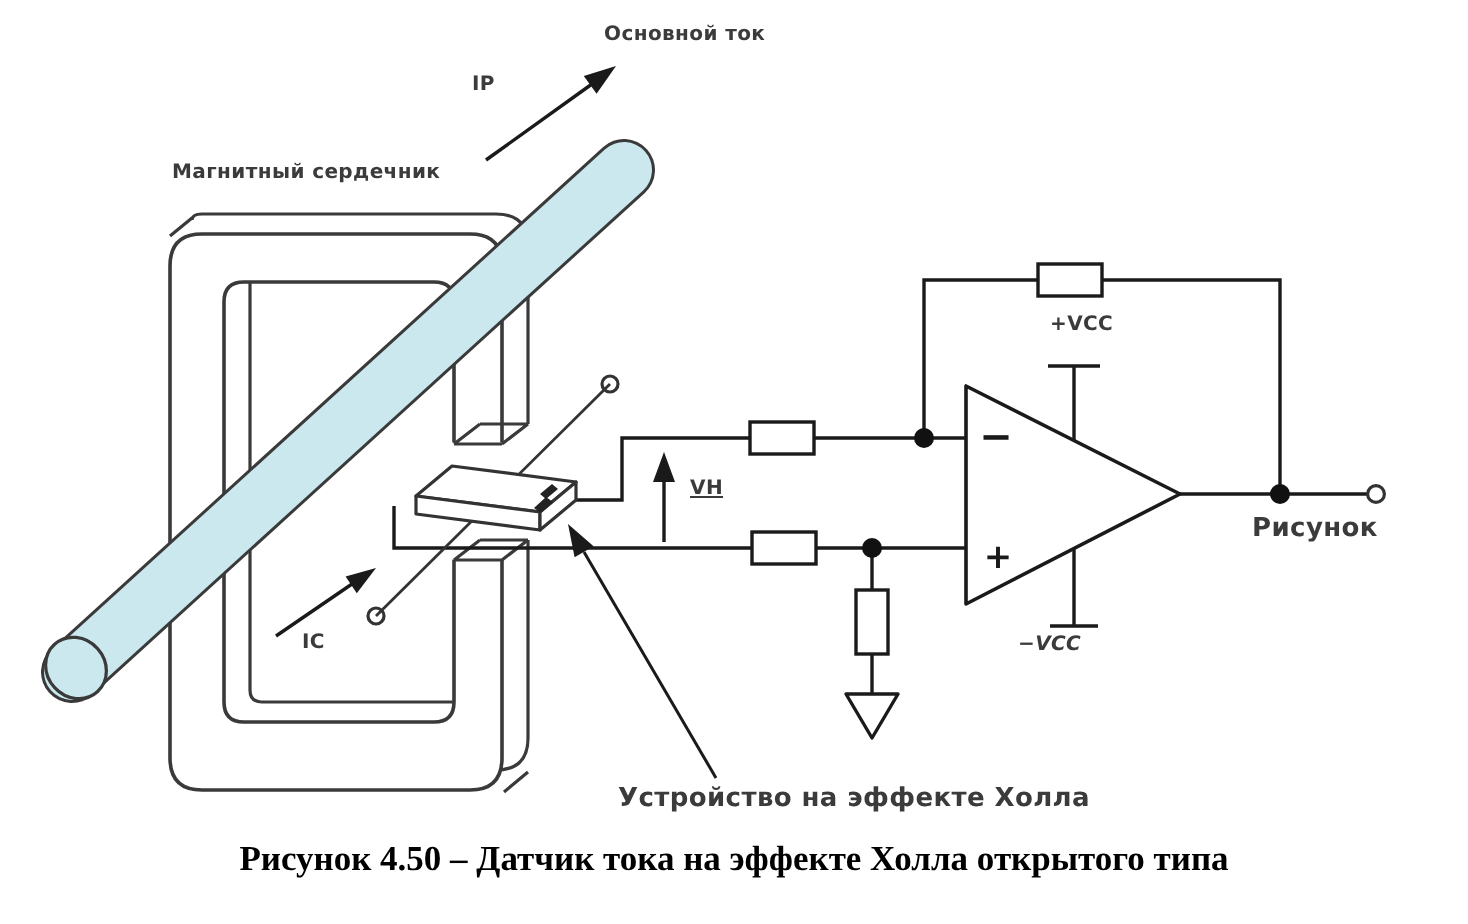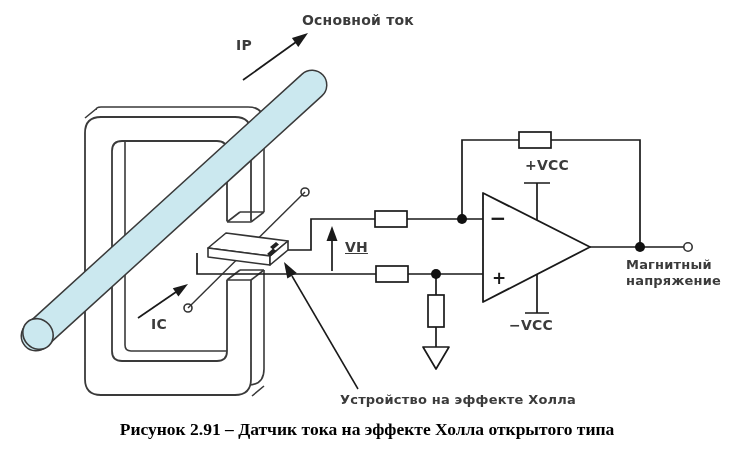--- a/index.html
+++ b/index.html
@@ -1,19 +1,19 @@
 <!DOCTYPE html>
 <html><head>
 <meta charset="utf-8">
 <style>
   html,body{margin:0;padding:0;background:#fff;}
   .fig{position:relative;width:734px;height:462px;background:#fff;overflow:hidden;
        font-family:"DejaVu Sans","Liberation Sans",sans-serif;}
   .fig svg{position:absolute;left:0;top:0;}
-  .lbl{position:absolute;color:#3b3b3b;font-weight:600;font-size:14px;letter-spacing:.2px;white-space:nowrap;}
+  .lbl{position:absolute;color:#3b3b3b;font-weight:600;font-size:10px;letter-spacing:.2px;white-space:nowrap;}
   .lbl.small{font-size:13px;font-weight:600;}
   .out-lbl{line-height:1.22;}
   .caption{position:absolute;left:0;top:419px;width:100%;text-align:center;color:#000;
            font-family:"Liberation Serif","DejaVu Serif",serif;font-weight:bold;font-size:17.5px;white-space:nowrap;}
 </style>
 </head>
 <body>
 
 <div class="fig">
 
@@ -103,24 +103,24 @@
 
       <g>
         <line x1="358" y1="389" x2="292" y2="276" stroke-width="1.5"></line>
         <polygon points="284,262 296.8,273.1 287.3,278.6" stroke="none"></polygon>
       </g>
     </g>
   </svg>
 
   <div class="lbl" style="left:302px;top:12px;">Основной ток</div>
   <div class="lbl" style="left:236px;top:37px;">IP</div>
+  <div class="lbl" style="left:86px;top:81px;">Магнитный сердечник</div>
   <div class="lbl" style="left:151px;top:316px;">IC</div>
   <div class="lbl" style="left:345px;top:239px;text-decoration:underline;">VH</div>
   <div class="lbl" style="left:525px;top:157px;">+VCC</div>
-  <div class="lbl" style="left:509px;top:317px;">−VCC</div>
+  <div class="lbl" style="left:509px;top:317px;font-style:italic;">−VCC</div>
   <div class="lbl small out-lbl" style="left:626px;top:257px;">
-    <div>Магнитный</div>
-    <div>напряжение</div>
+    <div>Рисунок</div>
   </div>
-  <div class="lbl small" style="left:309px;top:392px;margin-left:31px;">Устройство на эффекте Холла</div>
+  <div class="lbl small" style="left:309px;top:392px;">Устройство на эффекте Холла</div>
 
-  <div class="caption">Рисунок 2.91 – Датчик тока на эффекте Холла открытого типа</div>
+  <div class="caption">Рисунок 4.50 – Датчик тока на эффекте Холла открытого типа</div>
 </div>
 
 </body></html>

